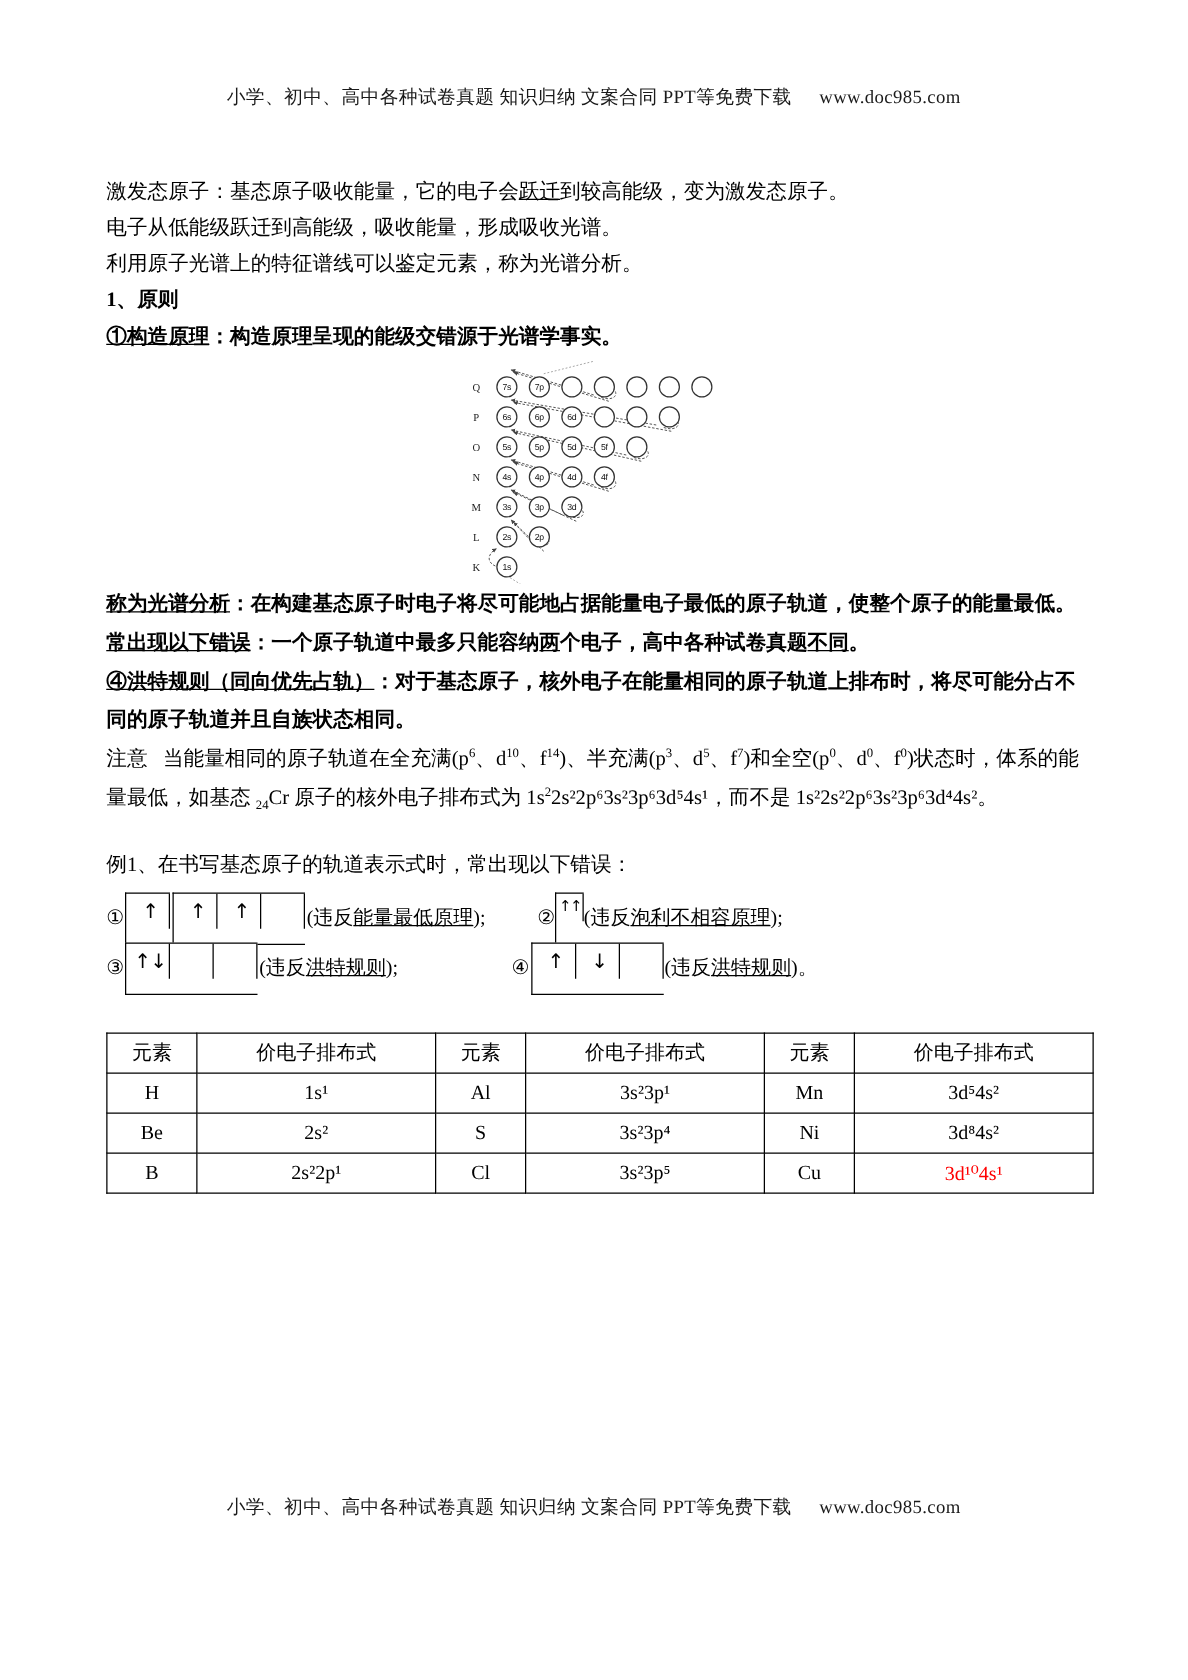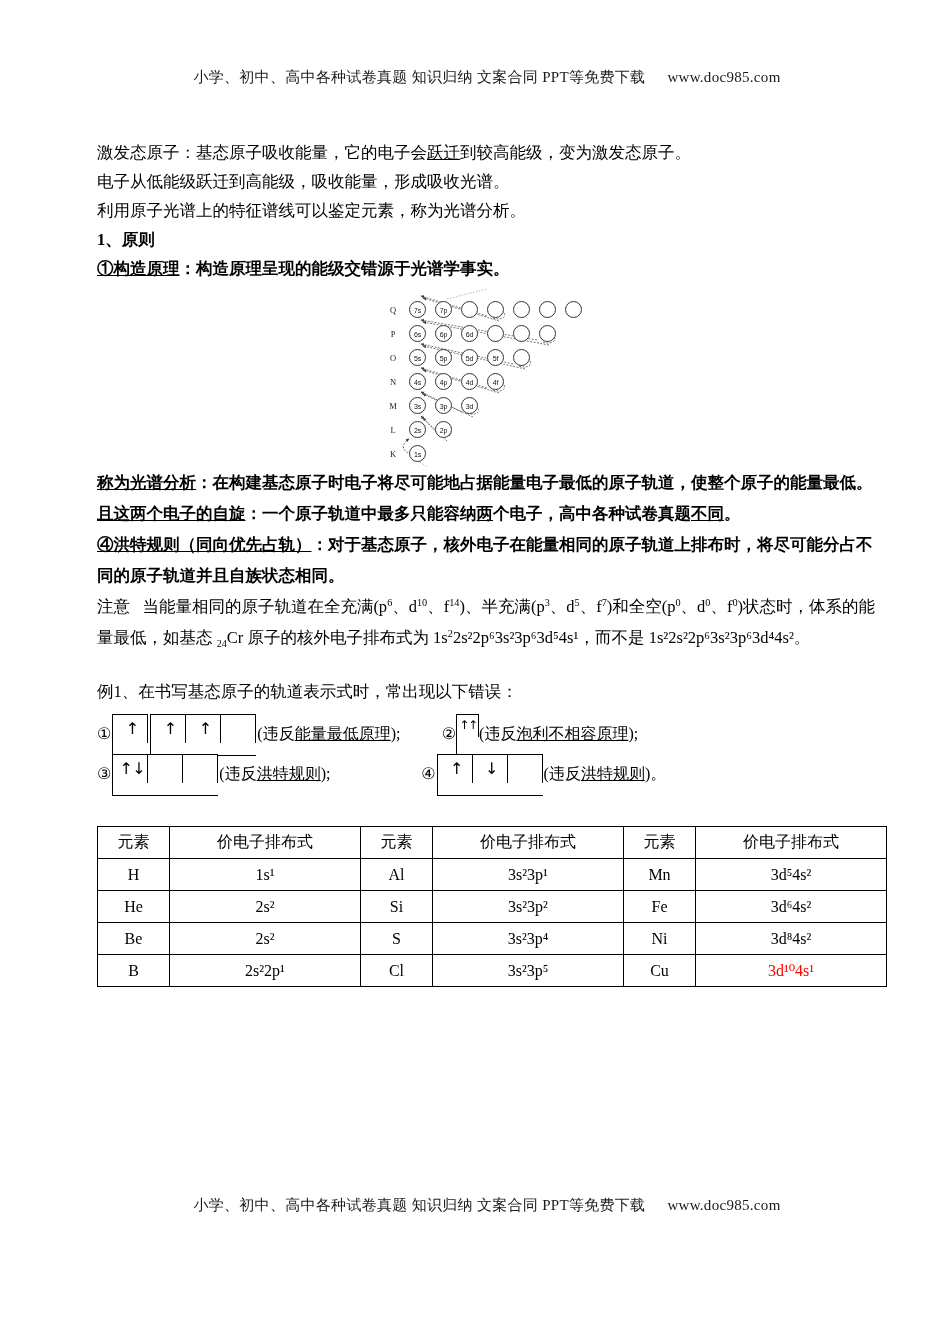--- a/index.html
+++ b/index.html
@@ -13,21 +13,20 @@
     font-family: "Liberation Serif", "DejaVu Serif", serif;
     color: #000000;
     position: relative;
     overflow: hidden;
   }
   .page {
     position: relative;
     width: 928px;
     height: 1344px;
     box-sizing: border-box;
-    margin-left: 12px;
   }
   .watermark {
     position: absolute;
     left: 0;
     width: 950px;
     text-align: center;
     font-size: 15px;
     letter-spacing: 0.3px;
     color: #1a1a1a;
     white-space: nowrap;
@@ -280,21 +279,21 @@
         <div class="orb" style="left:22px; top:134px;">2s</div>
         <div class="orb" style="left:48px; top:134px;">2p</div>
 
         <div class="shell-label" style="left:0px; top:162px;">K</div>
         <div class="orb" style="left:22px; top:158px;">1s</div>
       </div>
     </div>
 
     <p class="line wrap"><span class="bu">称为光谱分析</span><span class="bold">：在构建基态原子时电子将尽可能地占据能量电子最低的原子轨道，使整个原子的能量最低。</span></p>
 
-    <p class="line wrap"><span class="bu">且这两个电子的自旋</span><span class="bold">：一个原子轨道中最多只能容纳</span><span class="bu">两</span><span class="bold">个电子，高中各种试卷真题</span><span class="bu">不同</span><span class="bold">。</span></p>
+    <p class="line wrap"><span class="bu">常出现以下错误</span><span class="bold">：一个原子轨道中最多只能容纳</span><span class="bu">两</span><span class="bold">个电子，高中各种试卷真题</span><span class="bu">不同</span><span class="bold">。</span></p>
 
     <p class="line wrap"><span class="bu">④洪特规则（同向优先占轨）</span><span class="bold">：对于基态原子，核外电子在能量相同的原子轨道上排布时，将尽可能分占不同的原子轨道并且自族状态相同。</span></p>
 
     <p class="line wrap small-note"><span>注意</span>&nbsp;&nbsp;&nbsp;<span>当能量相同的原子轨道在全充满(p</span><sup>6</sup><span>、d</span><sup>10</sup><span>、f</span><sup>14</sup><span>)、半充满(p</span><sup>3</sup><span>、d</span><sup>5</sup><span>、f</span><sup>7</sup><span>)和全空(p</span><sup>0</sup><span>、d</span><sup>0</sup><span>、f</span><sup>0</sup><span>)状态时，体系的能量最低，如基态 </span><sub>24</sub><span>Cr 原子的核外电子排布式为 1s</span><sup>2</sup><span>2s²2p⁶3s²3p⁶3d⁵4s¹</span><span>，而不是 </span><span>1s²2s²2p⁶3s²3p⁶3d⁴4s²</span><span>。</span></p>
 
     <div style="height:24px"></div>
 
     <p class="line">例1、在书写基态原子的轨道表示式时，常出现以下错误：</p>
 
     <div style="height:8px"></div>
@@ -332,28 +331,20 @@
       <tbody>
         <tr>
           <td>H</td>
           <td>1s¹</td>
           <td>Al</td>
           <td>3s²3p¹</td>
           <td>Mn</td>
           <td>3d⁵4s²</td>
         </tr>
         <tr>
-          <td>He</td>
-          <td>2s²</td>
-          <td>Si</td>
-          <td>3s²3p²</td>
-          <td>Fe</td>
-          <td>3d⁶4s²</td>
-        </tr>
-        <tr>
           <td>Be</td>
           <td>2s²</td>
           <td>S</td>
           <td>3s²3p⁴</td>
           <td>Ni</td>
           <td>3d⁸4s²</td>
         </tr>
         <tr>
           <td>B</td>
           <td>2s²2p¹</td>

